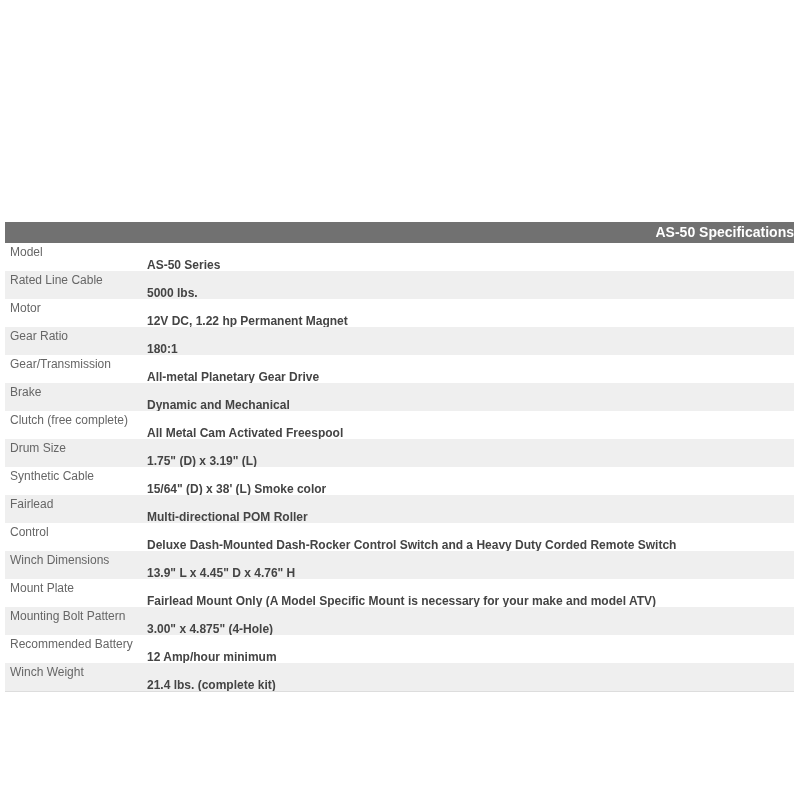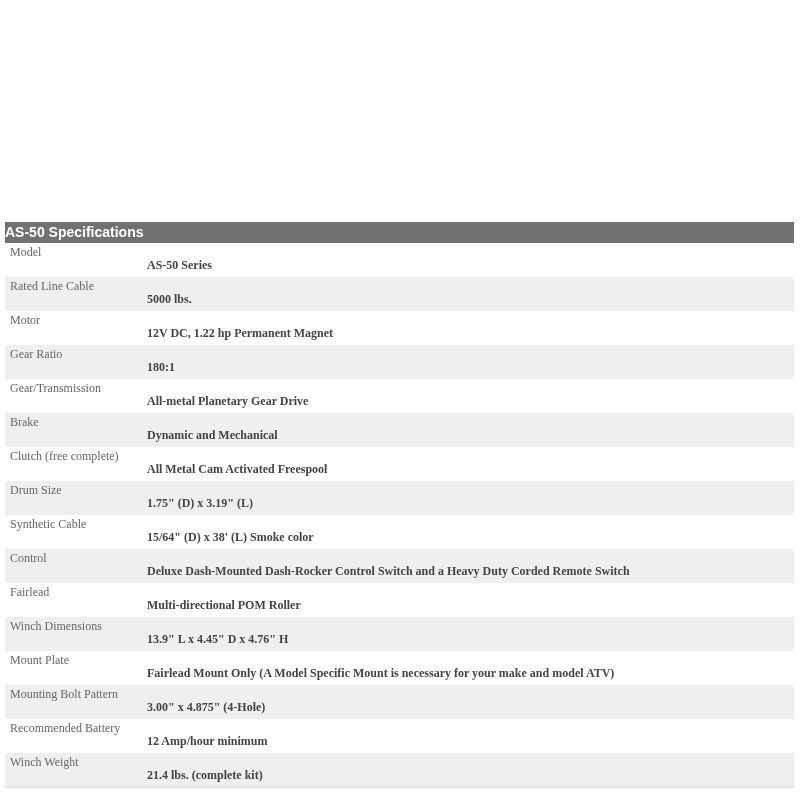--- a/index.html
+++ b/index.html
@@ -26,29 +26,28 @@
     width: 789px;
     border-bottom: 1px solid var(--border-color);
   }
   .table-header {
     height: 21px;
     line-height: 21px;
     background: var(--header-bg);
     color: var(--header-text);
     font-size: 14px;
     font-weight: bold;
-    text-align: left;
+    text-align: right;
   }
   .spec-row {
     display: flex;
-    height: 34px;
+    height: 28px;
     line-height: 19.6px;
     background: #ffffff;
     font-size: 12px;
-    font-family: Liberation Serif, serif;
   }
   .rows-container .spec-row:nth-child(even) { background: var(--row-alt-bg); }
   .spec-label {
     width: 142px;
     flex: 0 0 142px;
     padding-left: 5px;
     color: var(--label-color);
     font-weight: normal;
     white-space: nowrap;
     overflow: hidden;
@@ -108,27 +107,27 @@
     <div class="spec-label">Drum Size</div>
     <div class="spec-value">1.75" (D) x 3.19" (L)</div>
   </div>
 
   <div class="spec-row">
     <div class="spec-label">Synthetic Cable</div>
     <div class="spec-value">15/64" (D) x 38' (L) Smoke color</div>
   </div>
 
   <div class="spec-row">
-    <div class="spec-label">Control</div>
-    <div class="spec-value">Deluxe Dash-Mounted Dash-Rocker Control Switch and a Heavy Duty Corded Remote Switch</div>
+    <div class="spec-label">Fairlead</div>
+    <div class="spec-value">Multi-directional POM Roller</div>
   </div>
 
   <div class="spec-row">
-    <div class="spec-label">Fairlead</div>
-    <div class="spec-value">Multi-directional POM Roller</div>
+    <div class="spec-label">Control</div>
+    <div class="spec-value">Deluxe Dash-Mounted Dash-Rocker Control Switch and a Heavy Duty Corded Remote Switch</div>
   </div>
 
   <div class="spec-row">
     <div class="spec-label">Winch Dimensions</div>
     <div class="spec-value">13.9" L x 4.45" D x 4.76" H</div>
   </div>
 
   <div class="spec-row">
     <div class="spec-label">Mount Plate</div>
     <div class="spec-value">Fairlead Mount Only (A Model Specific Mount is necessary for your make and model ATV)</div>

